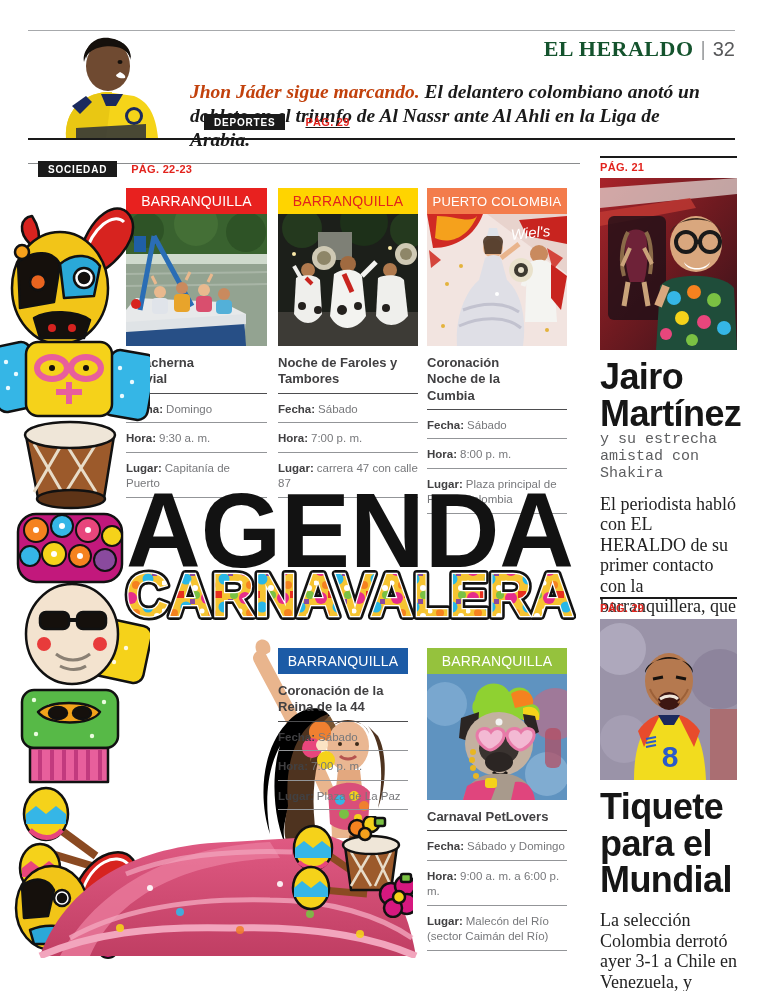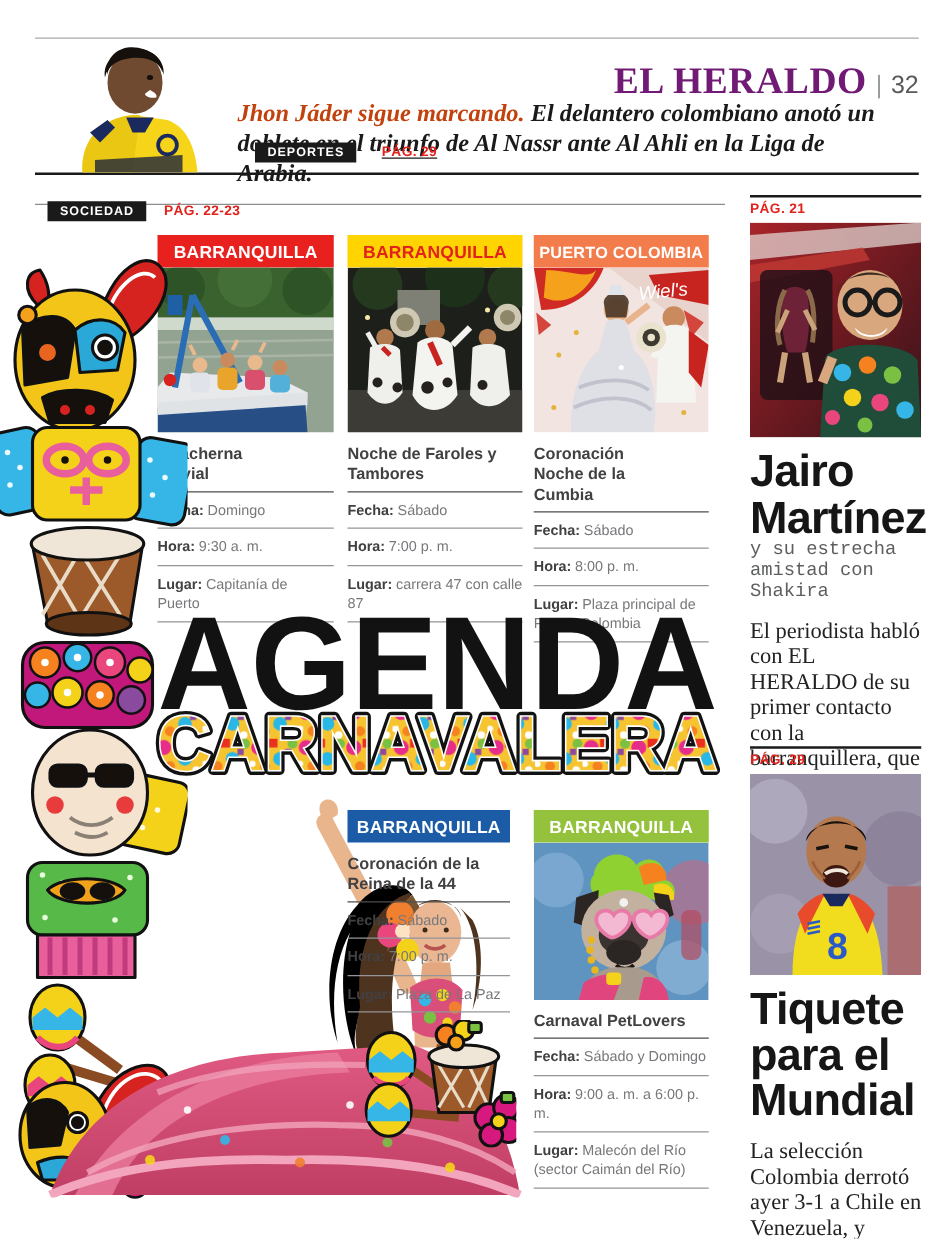--- a/index.html
+++ b/index.html
@@ -7,40 +7,40 @@
         font-family:"Liberation Sans",sans-serif;color:#1a1a1a;}
   .abs{position:absolute;}
 
   
   .hairline{border-top:1.5px solid #a7a9ac;}
   .blackrule{border-top:2px solid #1a1a1a;}
   .grayline{border-top:1px solid #8a8c8e;}
 
   
   .masthead{top:36px;right:25px;display:flex;align-items:baseline;gap:7px;}
-  .brand{font-family:"Liberation Serif",serif;font-weight:bold;font-size:30px;color:#701a75;letter-spacing:.5px;margin-top:12px;}
+  .brand{font-family:"Liberation Serif",serif;font-weight:bold;font-size:22px;color:#14532d;letter-spacing:.5px;}
   .mast-sep{color:#9a9c9e;font-size:20px;font-weight:300;}
   .mast-page{color:#58595b;font-size:20px;}
 
   
   .top-story{left:190px;top:60px;width:532px;font-family:"Liberation Serif",serif;
              font-style:italic;font-weight:bold;font-size:19.5px;line-height:1.24;color:#1a1a1a;}
   .top-story .lead{color:#c2410c;}
   .kicker-row{left:204px;top:114px;display:flex;align-items:center;gap:20px;text-decoration:underline;}
   .kicker{background:#1a1a1a;color:#fff;font-size:10px;font-weight:bold;letter-spacing:.8px;
           padding:3px 10px 2px;display:inline-block;}
   .pageref{color:#e2231d;font-weight:bold;font-size:11px;letter-spacing:.3px;}
 
   
   .society-box{left:38px;top:161px;display:flex;align-items:center;gap:14px;z-index:3;}
 
   
   .event-card{position:absolute;top:188px;}
   .city{height:26px;display:flex;align-items:center;justify-content:center;
-        font-weight:bold;font-size:14px;letter-spacing:.2px;}
+        font-weight:normal;font-size:14px;letter-spacing:.2px;}
   .photo{width:100%;overflow:hidden;line-height:0;}
   .ev-title{margin-top:9px;font-size:13px;font-weight:bold;line-height:1.25;color:#414042;
             padding-bottom:5px;border-bottom:1.5px solid #4d4d4f;}
   .field{font-size:11.5px;color:#77787b;padding:8px 0 5px;border-bottom:1px solid #939598;line-height:1.35;}
   .field .fl{color:#414042;font-weight:bold;margin-right:3px;}
 
   
   .sb{left:600px;width:137px;}
   .sb .toprule{border-top:2px solid #1a1a1a;margin-bottom:3px;}
   .sb .photo{margin-top:5px;}

